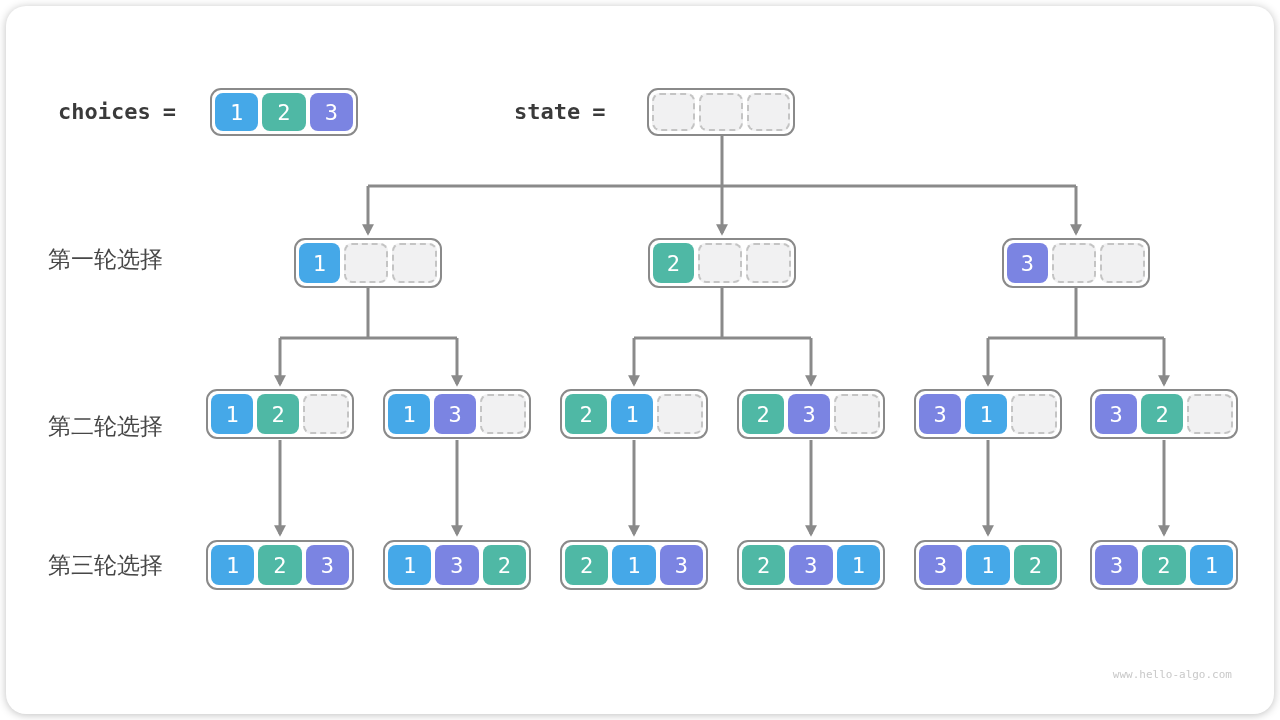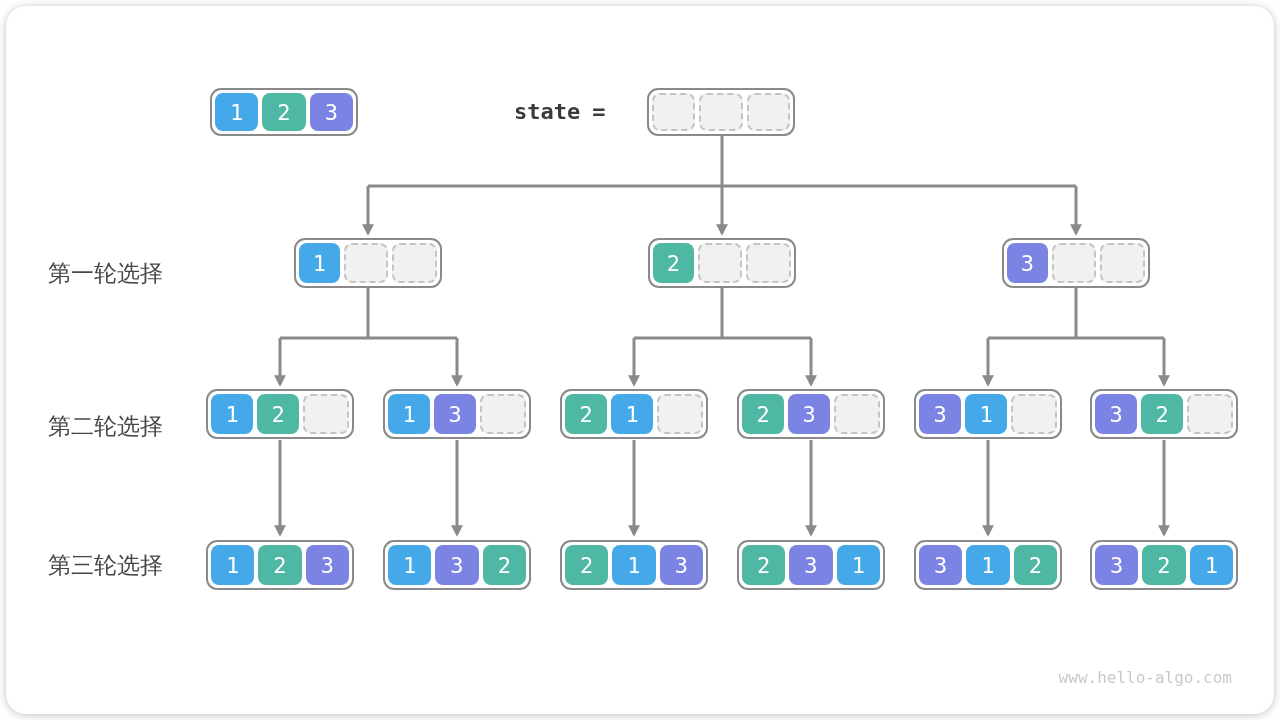--- a/index.html
+++ b/index.html
@@ -21,21 +21,21 @@
   .v2{background:var(--value2);}
   .v3{background:var(--value3);}
   .cell-empty{background:var(--empty-fill);border:2px dashed var(--empty-border);}
   .code-label{position:absolute;height:48px;line-height:48px;white-space:nowrap;
         font-family:"DejaVu Sans Mono",monospace;font-weight:bold;font-size:22px;
         color:var(--code-text);}
   .code-label .eq{margin-left:12px;}
   .row-label{position:absolute;left:48px;height:50px;line-height:50px;width:170px;
         font-size:23px;color:var(--label-text);}
   .watermark{position:absolute;right:48px;top:668px;font-family:"DejaVu Sans Mono",monospace;
-        font-size:16px;color:var(--watermark-text);}
+        font-size:11px;color:var(--watermark-text);}
 </style>
 </head>
 <body>
 
 <div class="canvas">
   <div class="card"></div>
 
   <svg class="arrows" viewBox="0 0 1280 720">
     <defs>
       <marker id="ah" markerUnits="userSpaceOnUse" markerWidth="13" markerHeight="13" viewBox="0 0 12 12" refX="9" refY="6" orient="auto">
@@ -59,36 +59,39 @@
     <line class="arrow-line" x1="1164" y1="338" x2="1164" y2="384" marker-end="url(#ah)"></line>
 
     <line class="arrow-line" x1="280" y1="440" x2="280" y2="534" marker-end="url(#ah)"></line>
     <line class="arrow-line" x1="457" y1="440" x2="457" y2="534" marker-end="url(#ah)"></line>
     <line class="arrow-line" x1="634" y1="440" x2="634" y2="534" marker-end="url(#ah)"></line>
     <line class="arrow-line" x1="811" y1="440" x2="811" y2="534" marker-end="url(#ah)"></line>
     <line class="arrow-line" x1="988" y1="440" x2="988" y2="534" marker-end="url(#ah)"></line>
     <line class="arrow-line" x1="1164" y1="440" x2="1164" y2="534" marker-end="url(#ah)"></line>
   </svg>
 
+  <div class="code-label" style="left:58px;top:88px">
+    <span>choices</span><span class="eq">=</span>
+  </div>
   <div class="node hdr" style="left:210px;top:88px">
     <span class="cell v1">1</span>
     <span class="cell v2">2</span>
     <span class="cell v3">3</span>
   </div>
 
   <div class="code-label" style="left:514px;top:88px">
     <span>state</span><span class="eq">=</span>
   </div>
   <div class="node hdr" style="left:647px;top:88px">
     <span class="cell cell-empty"></span>
     <span class="cell cell-empty"></span>
     <span class="cell cell-empty"></span>
   </div>
 
-  <div class="row-label" style="top:248px">第一轮选择</div>
+  <div class="row-label" style="top:234px">第一轮选择</div>
   <div class="row-label" style="top:401px">第二轮选择</div>
   <div class="row-label" style="top:540px">第三轮选择</div>
 
   <div class="node" style="left:294px;top:238px">
     <span class="cell v1">1</span>
     <span class="cell cell-empty"></span>
     <span class="cell cell-empty"></span>
   </div>
   <div class="node" style="left:648px;top:238px">
     <span class="cell v2">2</span>

